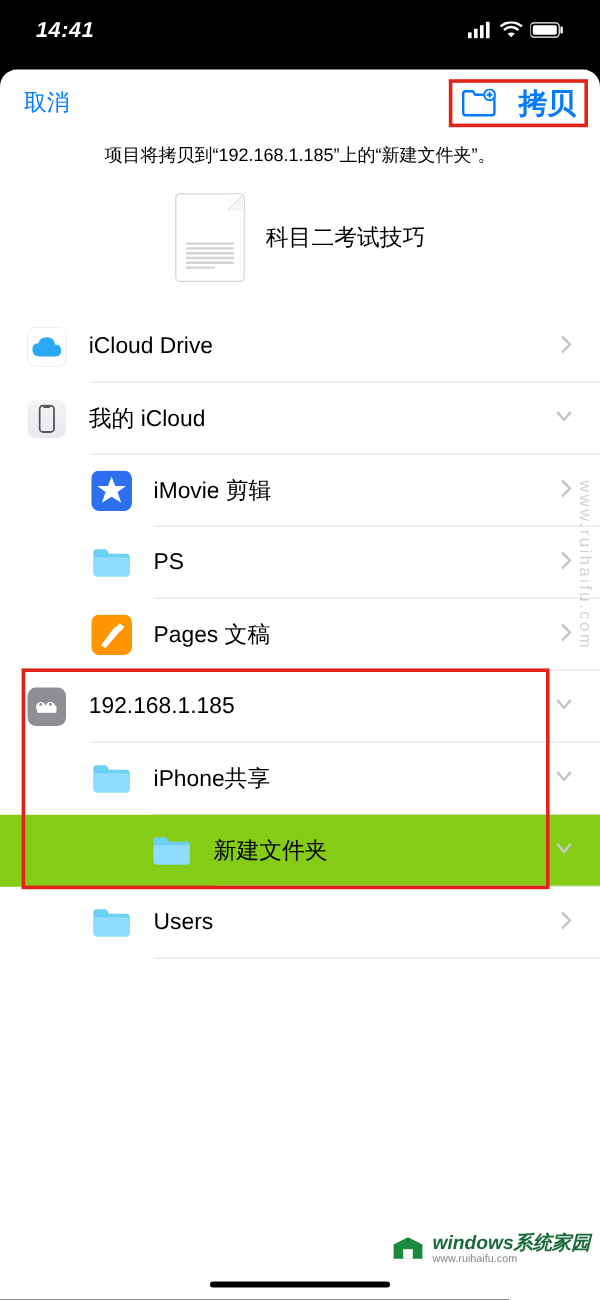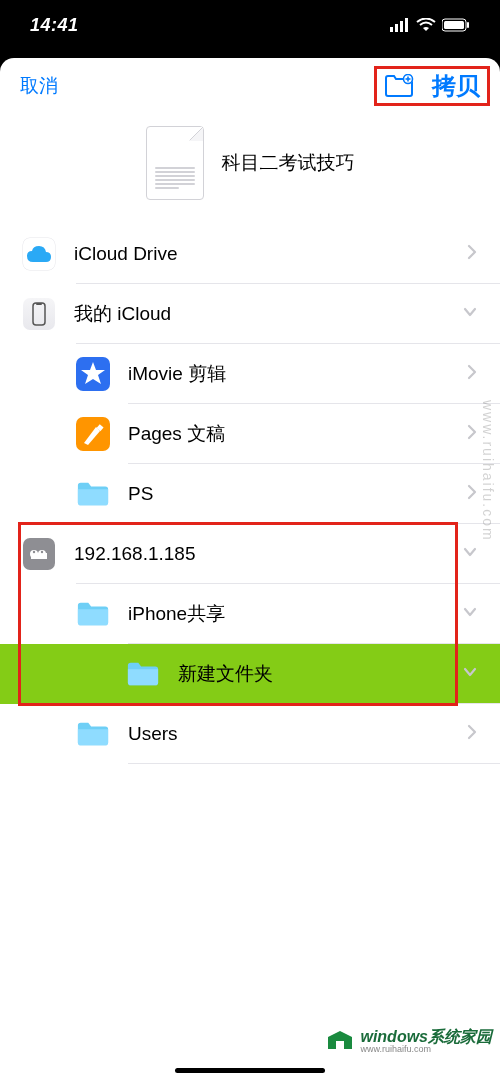--- a/index.html
+++ b/index.html
@@ -94,20 +94,21 @@
             <circle cx="24" cy="5" r="5" fill="#fff"></circle>
             <circle cx="24" cy="5" r="4.5" fill="none" stroke="#007aff" stroke-width="1.6"></circle>
             <line x1="24" y1="2.5" x2="24" y2="7.5" stroke="#007aff" stroke-width="1.6"></line>
             <line x1="21.5" y1="5" x2="26.5" y2="5" stroke="#007aff" stroke-width="1.6"></line>
           </svg>
       </div>
       <div class="copy-btn">拷贝</div>
     </div>
   </div>
 
+  <div class="info-text">项目将拷贝到“192.168.1.185”上的“新建文件夹”。</div>
 
   <div class="preview">
     <div class="doc-icon">
       <div class="doc-line"></div>
         <div class="doc-line"></div>
         <div class="doc-line"></div>
         <div class="doc-line"></div>
         <div class="doc-line"></div>
         <div class="doc-line short"></div>
     </div>
@@ -153,40 +154,40 @@
             </svg></div>
         </div>
         <div class="row-label">iMovie 剪辑</div>
         <div class="row-chevron"><svg width="12" height="16" viewBox="0 0 12 16">
             <path d="M3 2 L9 8 L3 14" stroke="#c7c7cc" stroke-width="2.2" fill="none" stroke-linecap="round" stroke-linejoin="round"></path>
           </svg></div>
         <div class="sep"></div>
       </div>
       <div class="row indent-1">
         <div class="row-icon">
+          <svg class="folder-icon" width="36" height="28" viewBox="0 0 36 28">
+            <path d="M2 5 Q2 2 5 2 L13 2 L16 6 L31 6 Q34 6 34 9 L34 23 Q34 26 31 26 L5 26 Q2 26 2 23 Z" fill="#6ecff6"></path>
+            <path d="M2 9 L34 9 L34 23 Q34 26 31 26 L5 26 Q2 26 2 23 Z" fill="#8fdcff"></path>
+          </svg>
+        </div>
+        <div class="row-label">PS</div>
+        <div class="row-chevron"><svg width="12" height="16" viewBox="0 0 12 16">
+            <path d="M3 2 L9 8 L3 14" stroke="#c7c7cc" stroke-width="2.2" fill="none" stroke-linecap="round" stroke-linejoin="round"></path>
+          </svg></div>
+        <div class="sep"></div>
+      </div>
+      <div class="row indent-1">
+        <div class="row-icon">
           <div class="pages-icon"><svg width="34" height="34" viewBox="0 0 34 34">
               <rect width="34" height="34" fill="#ff9500"></rect>
               <path d="M8 26 L20 10 L24 14 L12 28 Z" fill="#fff"></path>
               <rect x="22" y="8" width="5" height="5" transform="rotate(40 24 10)" fill="#fff"></rect>
             </svg></div>
         </div>
         <div class="row-label">Pages 文稿</div>
-        <div class="row-chevron"><svg width="12" height="16" viewBox="0 0 12 16">
-            <path d="M3 2 L9 8 L3 14" stroke="#c7c7cc" stroke-width="2.2" fill="none" stroke-linecap="round" stroke-linejoin="round"></path>
-          </svg></div>
-        <div class="sep"></div>
-      </div>
-      <div class="row indent-1">
-        <div class="row-icon">
-          <svg class="folder-icon" width="36" height="28" viewBox="0 0 36 28">
-            <path d="M2 5 Q2 2 5 2 L13 2 L16 6 L31 6 Q34 6 34 9 L34 23 Q34 26 31 26 L5 26 Q2 26 2 23 Z" fill="#6ecff6"></path>
-            <path d="M2 9 L34 9 L34 23 Q34 26 31 26 L5 26 Q2 26 2 23 Z" fill="#8fdcff"></path>
-          </svg>
-        </div>
-        <div class="row-label">PS</div>
         <div class="row-chevron"><svg width="12" height="16" viewBox="0 0 12 16">
             <path d="M3 2 L9 8 L3 14" stroke="#c7c7cc" stroke-width="2.2" fill="none" stroke-linecap="round" stroke-linejoin="round"></path>
           </svg></div>
         <div class="sep"></div>
       </div>
       <div class="row">
         <div class="row-icon">
           <div class="server-icon">
             <svg width="22" height="14" viewBox="0 0 22 14">
               <circle cx="6" cy="7" r="4" fill="#fff"></circle>

